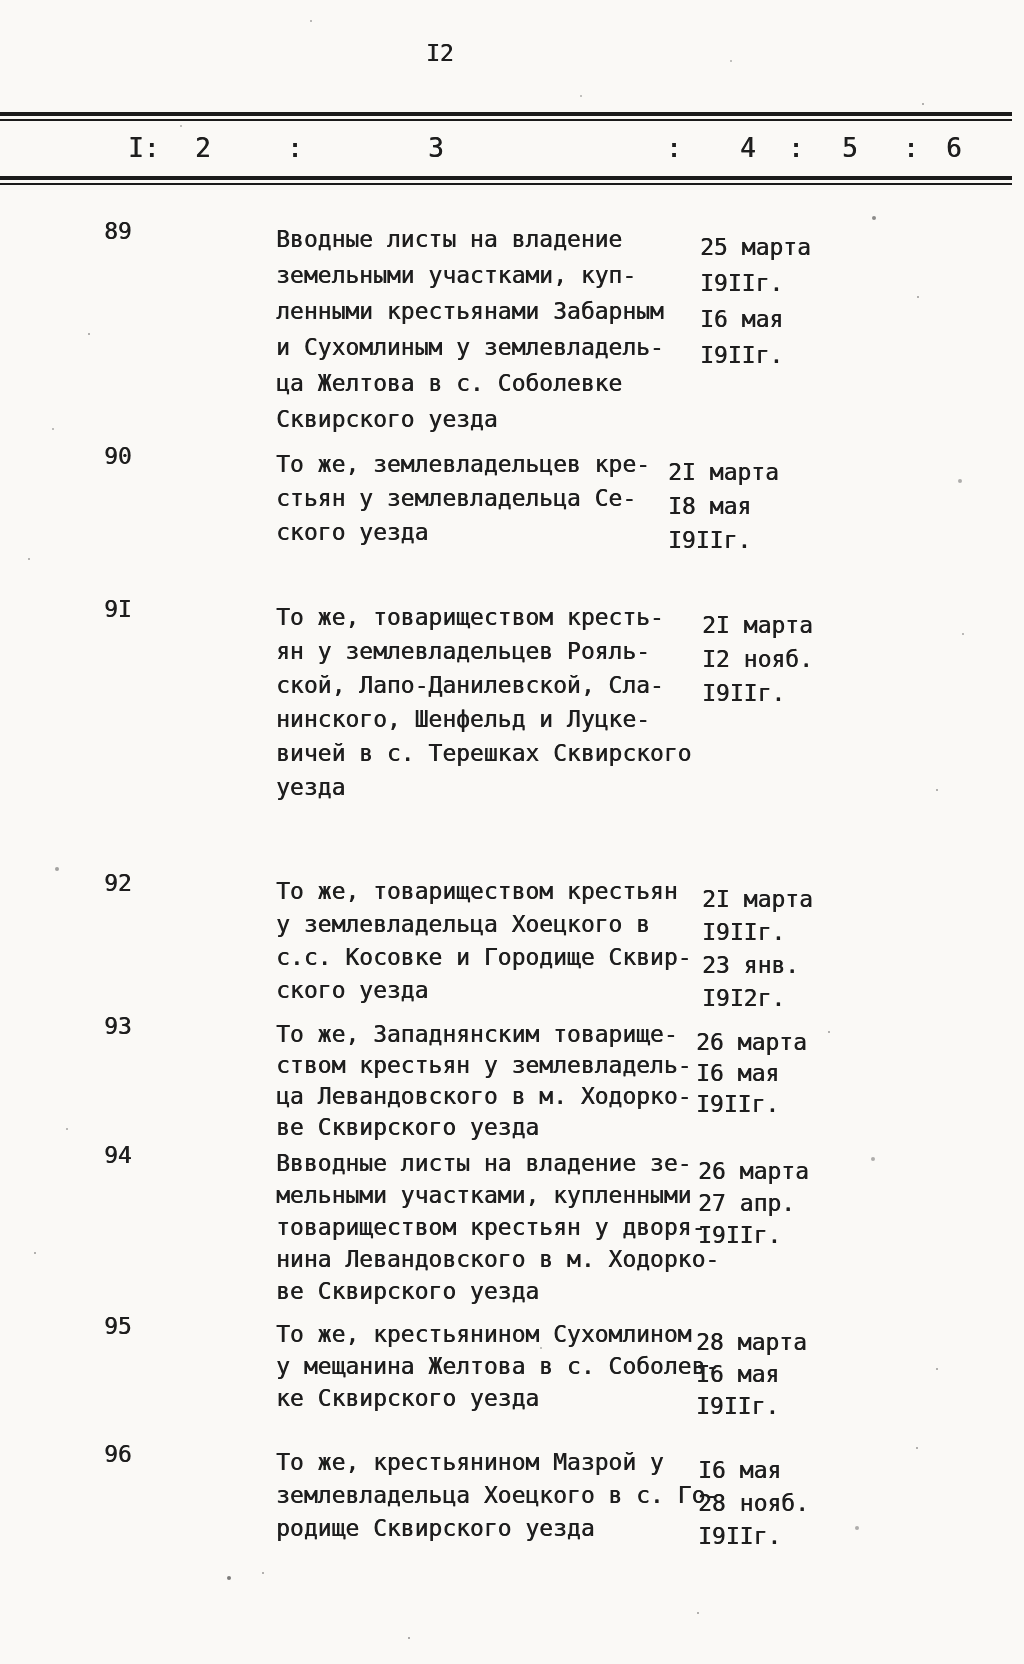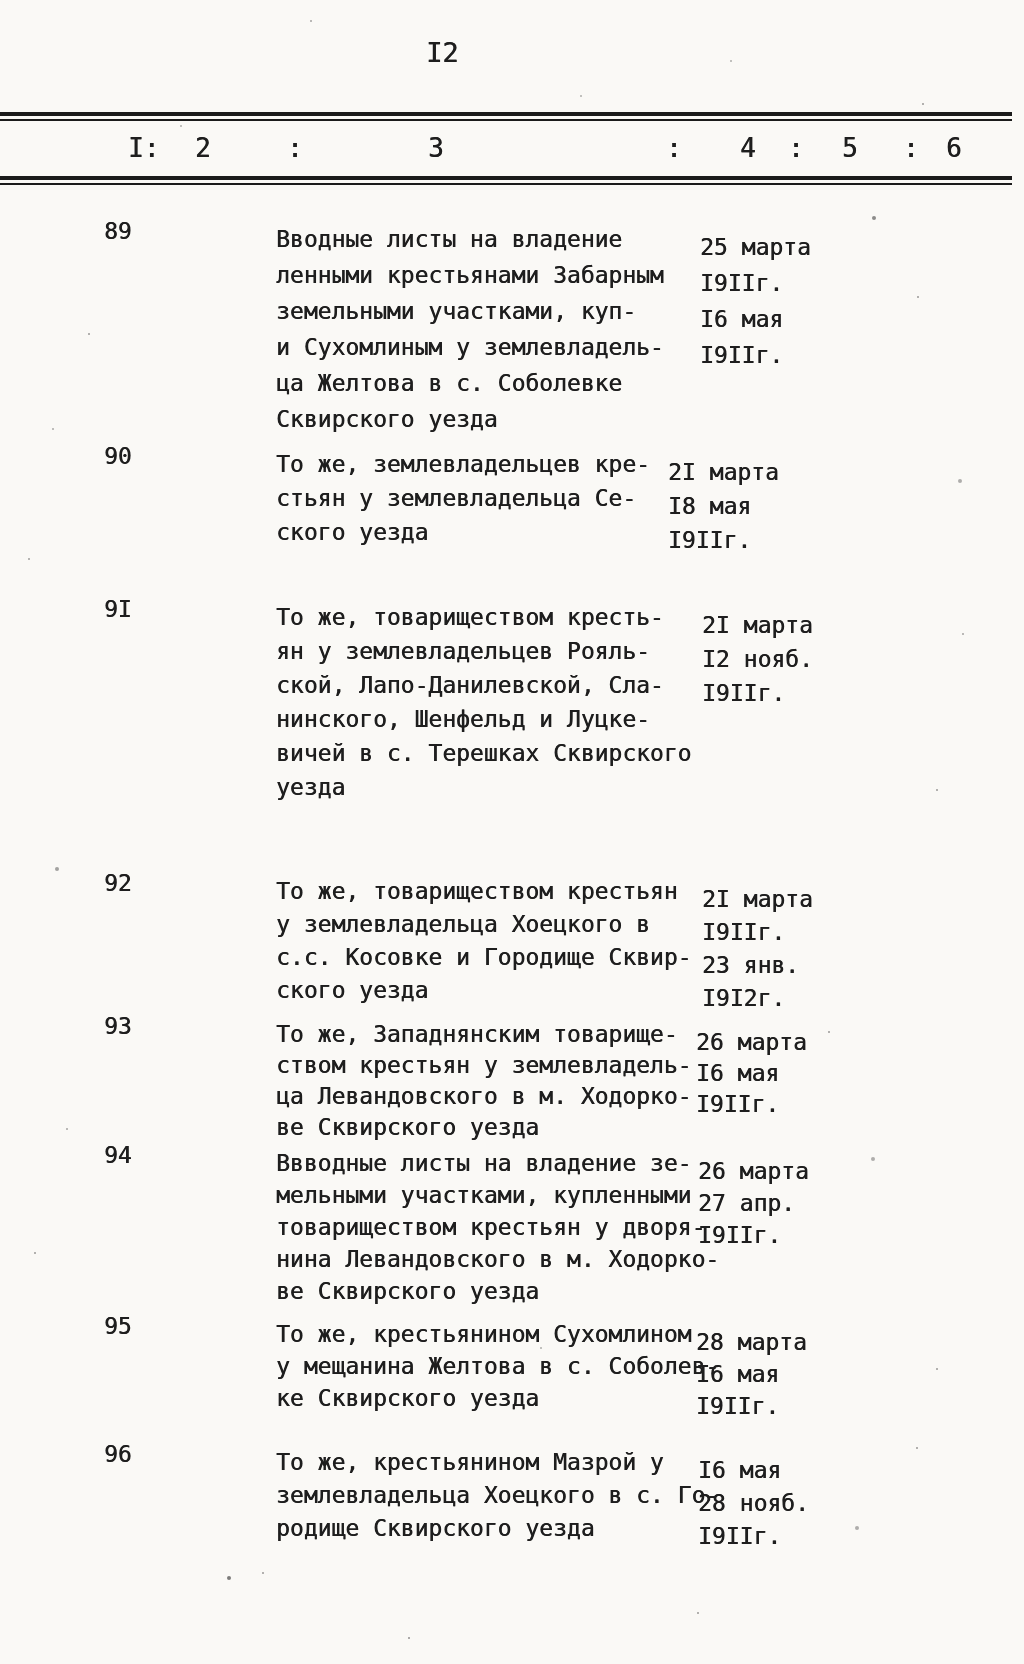--- a/index.html
+++ b/index.html
@@ -8,21 +8,21 @@
     width:1024px;height:1664px;
     background:#faf9f6;
     overflow:hidden;
     font-family:"DejaVu Sans Mono","Liberation Mono",monospace;
     color:#1e1e1e;
   }
   .txt{ text-shadow:0.5px 0 0 currentColor; }  
 
   #page-number{
     position:absolute;left:426px;top:38px;
-    font-size:27px;line-height:30px;
+    font-size:23px;line-height:30px;
   }
 
   .rule{ position:absolute;left:0;width:1012px;background:#1b1b1b; }
   #rule-top-a{ top:112px;height:4px; }
   #rule-top-b{ top:119px;height:2px; }
   #rule-bottom-a{ top:176px;height:4px; }
   #rule-bottom-b{ top:183px;height:2px; }
 
   #header-row{ position:absolute;top:131px;left:0;width:100%;height:40px;
     font-size:26px;line-height:34px; }
@@ -88,21 +88,21 @@
     <span class="hcell" style="left:842px">5</span>
     <span class="hcell" style="left:903px">:</span>
     <span class="hcell" style="left:946px">6</span>
   </div>
 
   <div id="rule-bottom-a" class="rule"></div>
   <div id="rule-bottom-b" class="rule"></div>
 
   <div class="entry txt" style="top:213px;line-height:36px">
     <div class="num">89</div>
-    <div class="desc"><div>Вводные листы на владение</div><div>ленными крестьянами Забарным</div><div>земельными участками, куп-</div><div>и Сухомлиным у землевладель-</div><div>ца Желтова в с. Соболевке</div><div>Сквирского уезда</div></div>
+    <div class="desc"><div>Вводные листы на владение</div><div>земельными участками, куп-</div><div>ленными крестьянами Забарным</div><div>и Сухомлиным у землевладель-</div><div>ца Желтова в с. Соболевке</div><div>Сквирского уезда</div></div>
     <div class="dates" style="left:700px"><div>25 марта</div><div>I9IIг.</div><div>I6 мая</div><div>I9IIг.</div></div>
   </div>
 
   <div class="entry txt" style="top:439px;line-height:34px">
     <div class="num">90</div>
     <div class="desc"><div>То же, землевладельцев кре-</div><div>стьян у землевладельца Се-</div><div>ского уезда</div></div>
     <div class="dates" style="left:668px"><div>2I марта</div><div>I8 мая</div><div>I9IIг.</div></div>
   </div>
 
   <div class="entry txt" style="top:592px;line-height:34px">

